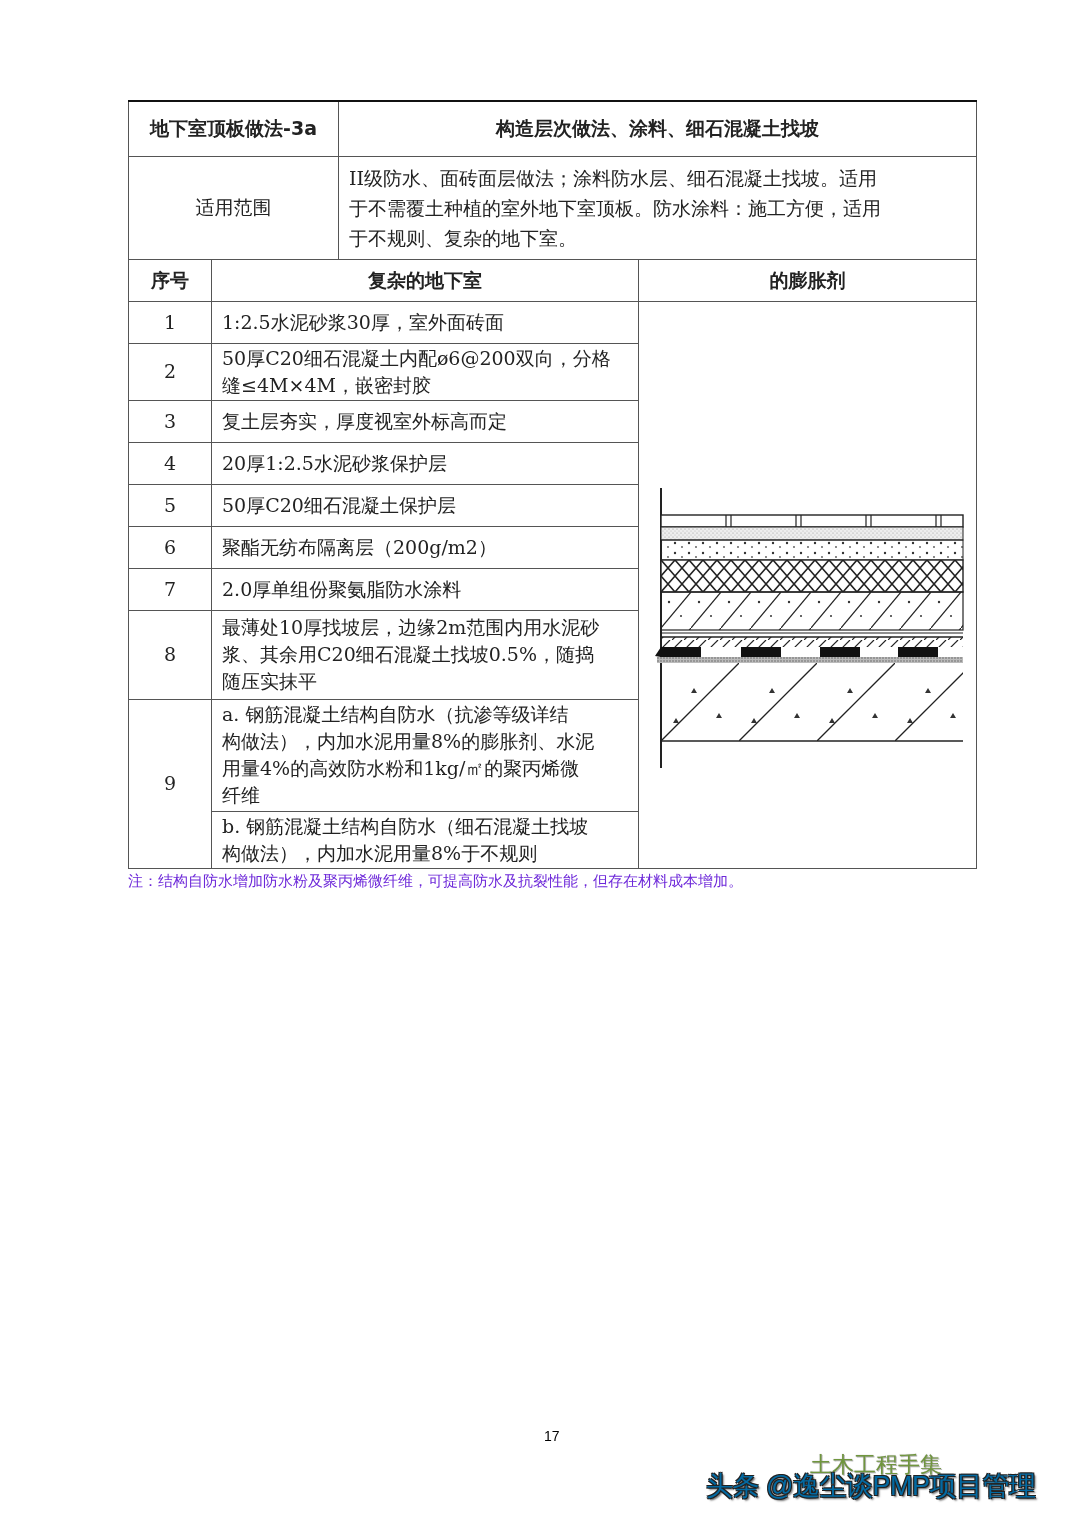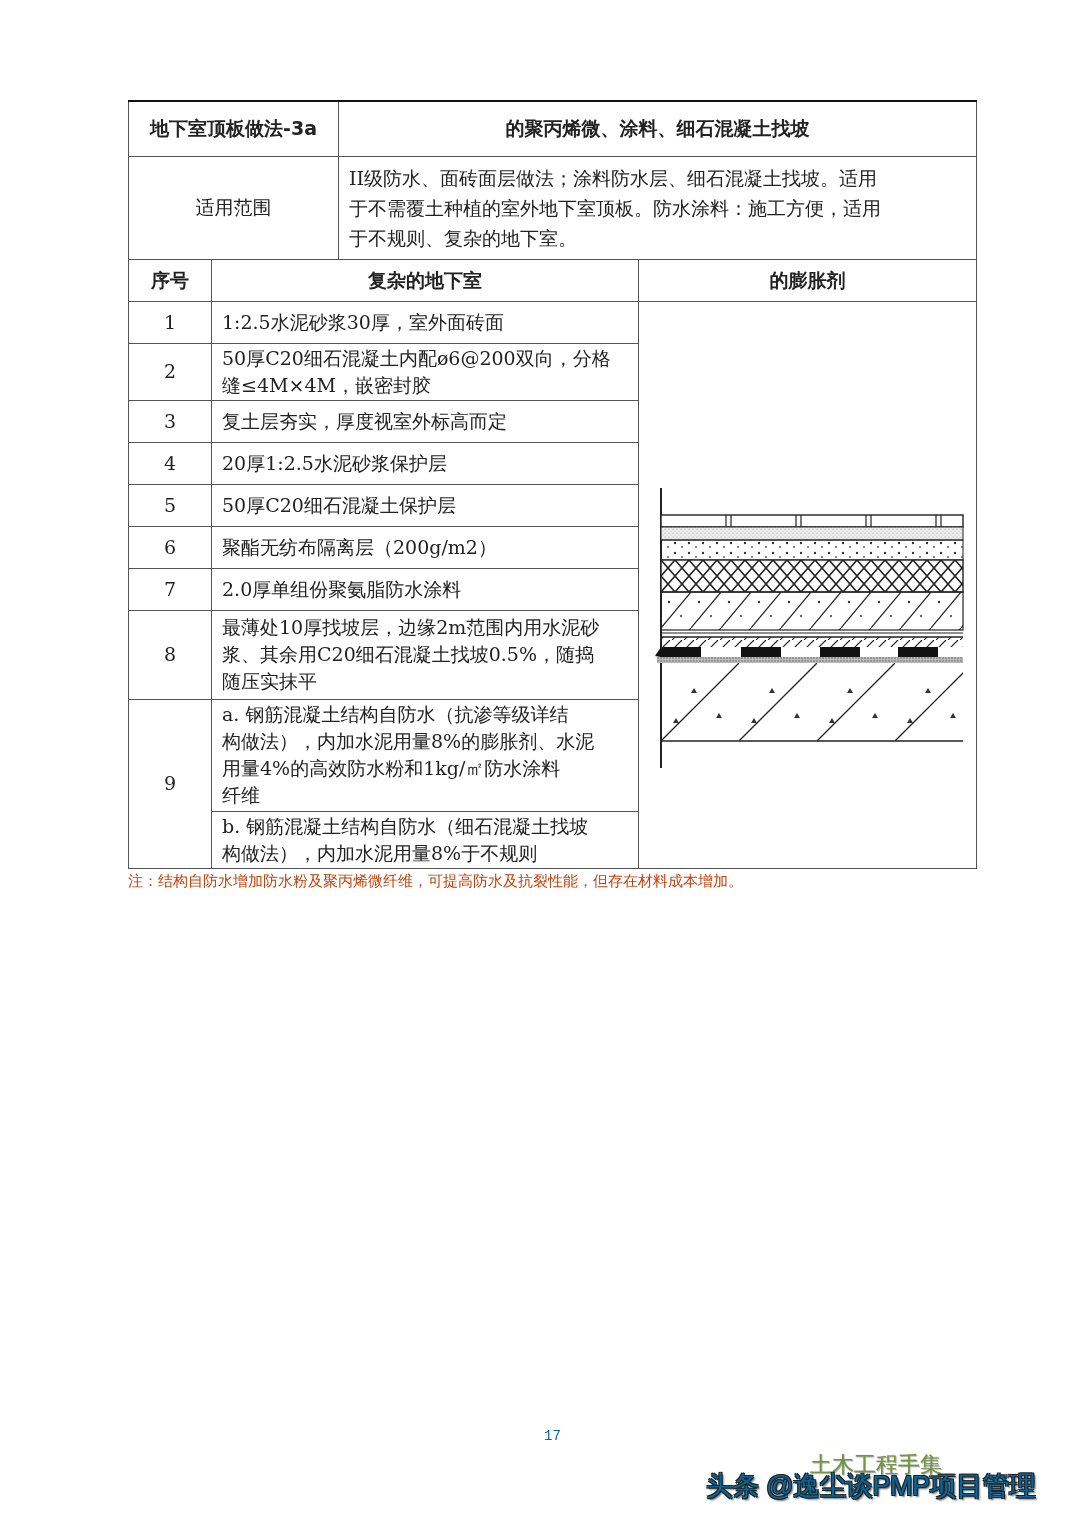--- a/index.html
+++ b/index.html
@@ -4,42 +4,42 @@
   <style>
     html, body { margin:0; padding:0; background:#ffffff; }
     body { width:1080px; height:1527px; position:relative; overflow:hidden;
       font-family:"DejaVu Serif", "Liberation Serif", serif; color:#222; }
     .tbl { position:absolute; left:128px; top:100px; width:848px; border-collapse:collapse; table-layout:fixed; }
     .tbl td { border:1px solid #555; padding:0; vertical-align:middle; font-size:19px; line-height:27px; }
     .tbl tr.top td { border-top:2px solid #111;margin-left:24px; }
     .bold { font-family:"DejaVu Sans", "Liberation Sans", sans-serif; font-weight:bold; font-size:19px; }
     .center { text-align:center; }
     .txt { padding:0 8px 0 10px !important;margin-top:40px; }
-    .note { position:absolute; left:128px; top:872px; font-size:15px; color:#c2410c; }
-    .pageno { position:absolute; left:544px; top:1428px; font-size:14px; font-family:Liberation Mono, monospace; color:#0369a1; }
+    .note { position:absolute; left:128px; top:872px; font-size:15px; color:#6d28d9; }
+    .pageno { position:absolute; left:544px; top:1428px; font-size:14px; font-family:Liberation Sans, sans-serif; color:#000000; }
     .wm { position:absolute; left:706px; top:1468px; font-family:Liberation Sans, sans-serif; font-size:27px; color:#0369a1;
       text-shadow: -1px -1px 0 #222, 1px -1px 0 #222, -1px 1px 0 #222, 1px 1px 0 #222, 2px 2px 2px #555; letter-spacing:-0.5px; }
     .wm2 { position:absolute; left:810px; top:1450px; font-family:"DejaVu Sans", sans-serif; font-size:22px; color:#4d7c0f;
       text-shadow: 0 0 1px #888, 1px 1px 0 #aaa; opacity:0.8; }
     .diagram { position:absolute; left:655px; top:480px; }
   </style>
 </head>
 <body>
 
 <table class="tbl">
   <colgroup>
     <col style="width:83px">
       <col style="width:127px">
       <col style="width:300px">
       <col style="width:338px">
   </colgroup>
   <tbody>
       <tr class="top" style="height:55px">
     <td colspan="2" class="bold center">地下室顶板做法-3a</td>
-    <td colspan="2" class="bold center">的聚丙烯微、涂料、细石混凝土找坡</td>
+    <td colspan="2" class="bold center">构造层次做法、涂料、细石混凝土找坡</td>
   </tr>
   <tr style="height:103px">
     <td colspan="2" class="center">适用范围</td>
     <td colspan="2" class="txt" style="line-height:30px;font-size:19px">
       <div style="white-space:nowrap">II级防水、面砖面层做法；涂料防水层、细石混凝土找坡。适用</div>
       <div style="white-space:nowrap">于不需覆土种植的室外地下室顶板。防水涂料：施工方便，适用</div>
       <div style="white-space:nowrap">于不规则、复杂的地下室。</div>
     </td>
   </tr>
   <tr style="height:42px">
@@ -97,21 +97,21 @@
       <div>最薄处10厚找坡层，边缘2m范围内用水泥砂</div>
       <div>浆、其余用C20细石混凝土找坡0.5%，随捣</div>
       <div>随压实抹平</div>
     </td>
   </tr>
   <tr style="height:112px">
     <td rowspan="2" class="center">9</td>
     <td colspan="2" class="txt">
       <div>a. 钢筋混凝土结构自防水（抗渗等级详结</div>
       <div>构做法），内加水泥用量8%的膨胀剂、水泥</div>
-      <div>用量4%的高效防水粉和1kg/㎡防水涂料</div>
+      <div>用量4%的高效防水粉和1kg/㎡的聚丙烯微</div>
       <div>纤维</div>
     </td>
   </tr>
   <tr style="height:57px">
     <td colspan="2" class="txt">
       <div>b. 钢筋混凝土结构自防水（细石混凝土找坡</div>
       <div>构做法），内加水泥用量8%于不规则</div>
     </td>
   </tr>
 </tbody>

